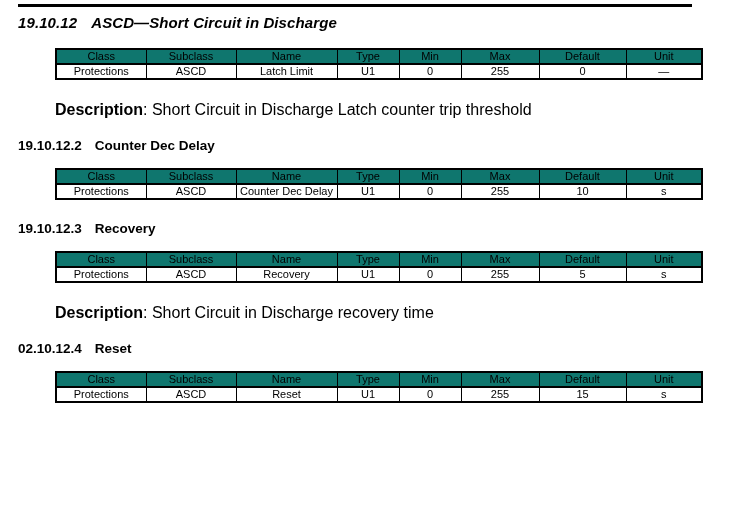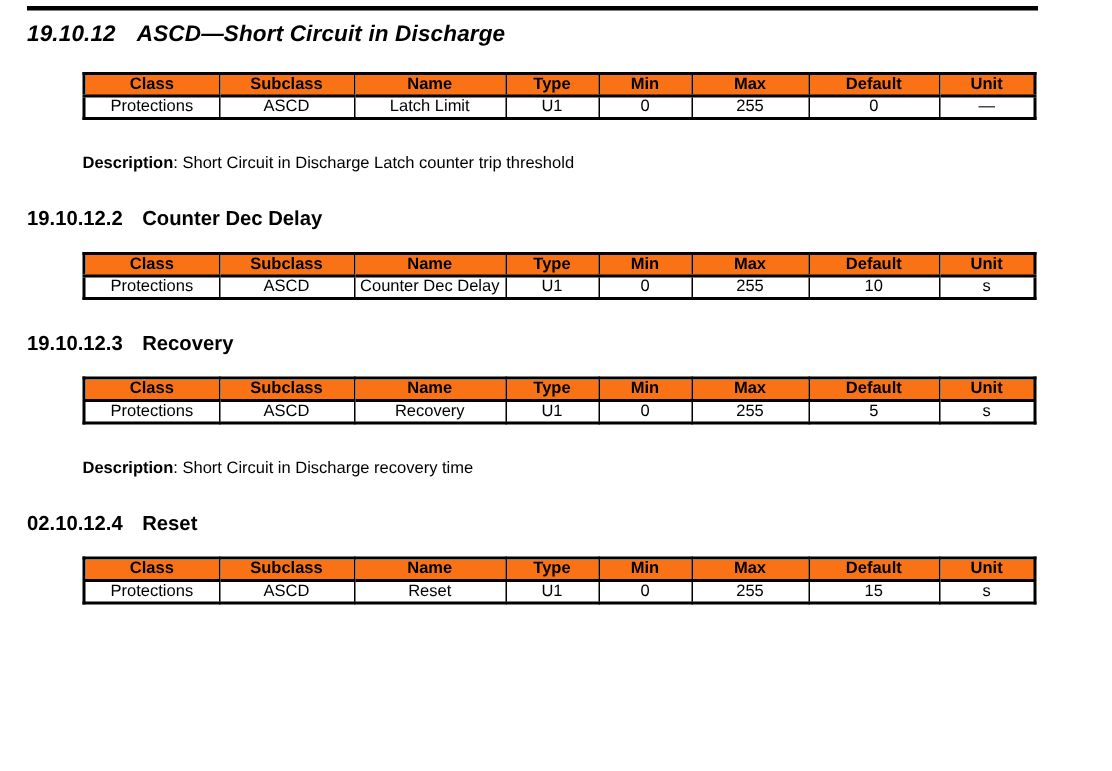--- a/index.html
+++ b/index.html
@@ -53,35 +53,35 @@
     font-size: 11px;
     text-align: center;
     vertical-align: middle;
     height: 13px;
     line-height: 13px;
     padding: 0 2px;
     overflow: hidden;
     white-space: nowrap;
   }
   table.param-table th {
-    background: #f97316;
-    font-weight: bold;
+    background: #0f766e;
+    font-weight: normal;
     border-bottom: 2px solid #000000;
   }
   .col-0 { width: 90px; }
   .col-1 { width: 90px; }
   .col-2 { width: 101px; }
   .col-3 { width: 62px; }
   .col-4 { width: 62px; }
   .col-5 { width: 78px; }
   .col-6 { width: 87px; }
-  .col-7 { width: 64px; }
+  .col-7 { width: 76px; }
   p.description {
     margin: 22px 0 0 55px;
-    font-size: 11px;
+    font-size: 16px;
     line-height: 15px;
   }
   p.description .desc-label { font-weight: bold; }
 </style>
 </head>
 <body>
 
 <div class="page">
 
   <div class="top-rule"></div>

